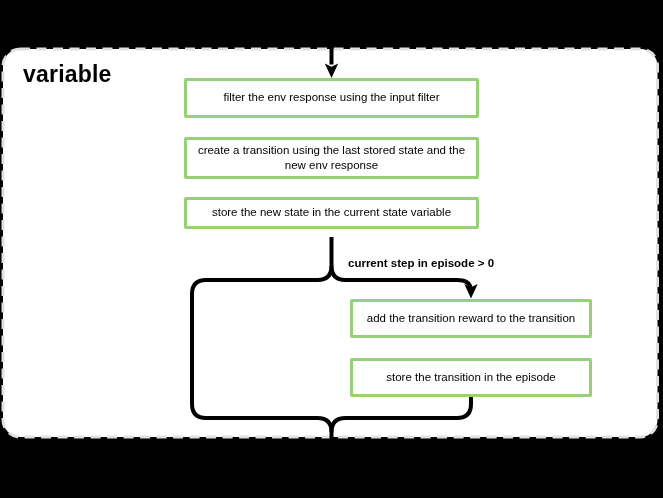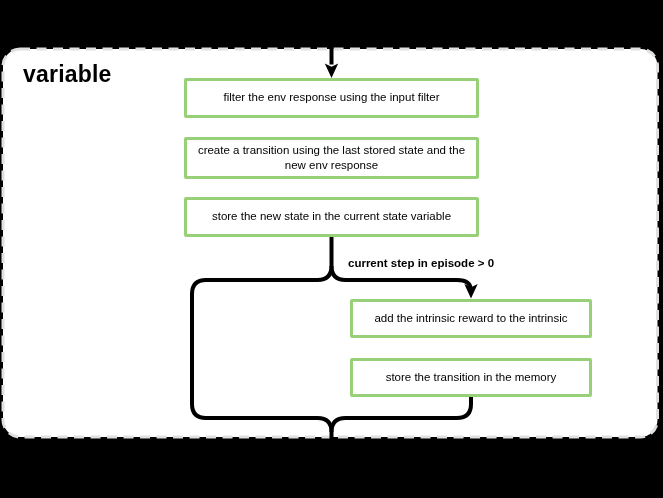--- a/index.html
+++ b/index.html
@@ -40,21 +40,21 @@
     border:3px solid var(--box-border,#97d077);
     border-radius:2px;
     display:flex; align-items:center; justify-content:center;
     text-align:center;
     font-size:11.5px; line-height:15.5px;
     color:var(--text,#000);
     padding:2px 6px;
   }
   .node-1 { left:184px; top:78px;  width:295px; height:40px; }
   .node-2 { left:184px; top:137px; width:295px; height:42px; }
-  .node-3 { left:184px; top:197px; width:295px; height:40px; }
+  .node-3 { left:184px; top:197px; width:295px; height:32px; }
   .node-4 { left:350px; top:299px; width:242px; height:39px; }
   .node-5 { left:350px; top:358px; width:242px; height:39px; }
   .cond-label {
     position:absolute; left:348px; top:256px;
     font-size:11.5px; font-weight:bold; line-height:14px;
     color:var(--text,#000);
     white-space:nowrap;
   }
 </style>
 </head>
@@ -87,20 +87,20 @@
     <span>create a transition using the last stored state and the new env response</span>
   </div>
 
   <div class="node node-3">
     <span>store the new state in the current state variable</span>
   </div>
 
   <div class="cond-label">current step in episode &gt; 0</div>
 
   <div class="node node-4">
-    <span>add the intrinsic reward to the intrinsic</span>
+    <span>add the transition reward to the transition</span>
   </div>
 
   <div class="node node-5">
-    <span>store the transition in the memory</span>
+    <span>store the transition in the episode</span>
   </div>
 
 </div>
 
 </body></html>

